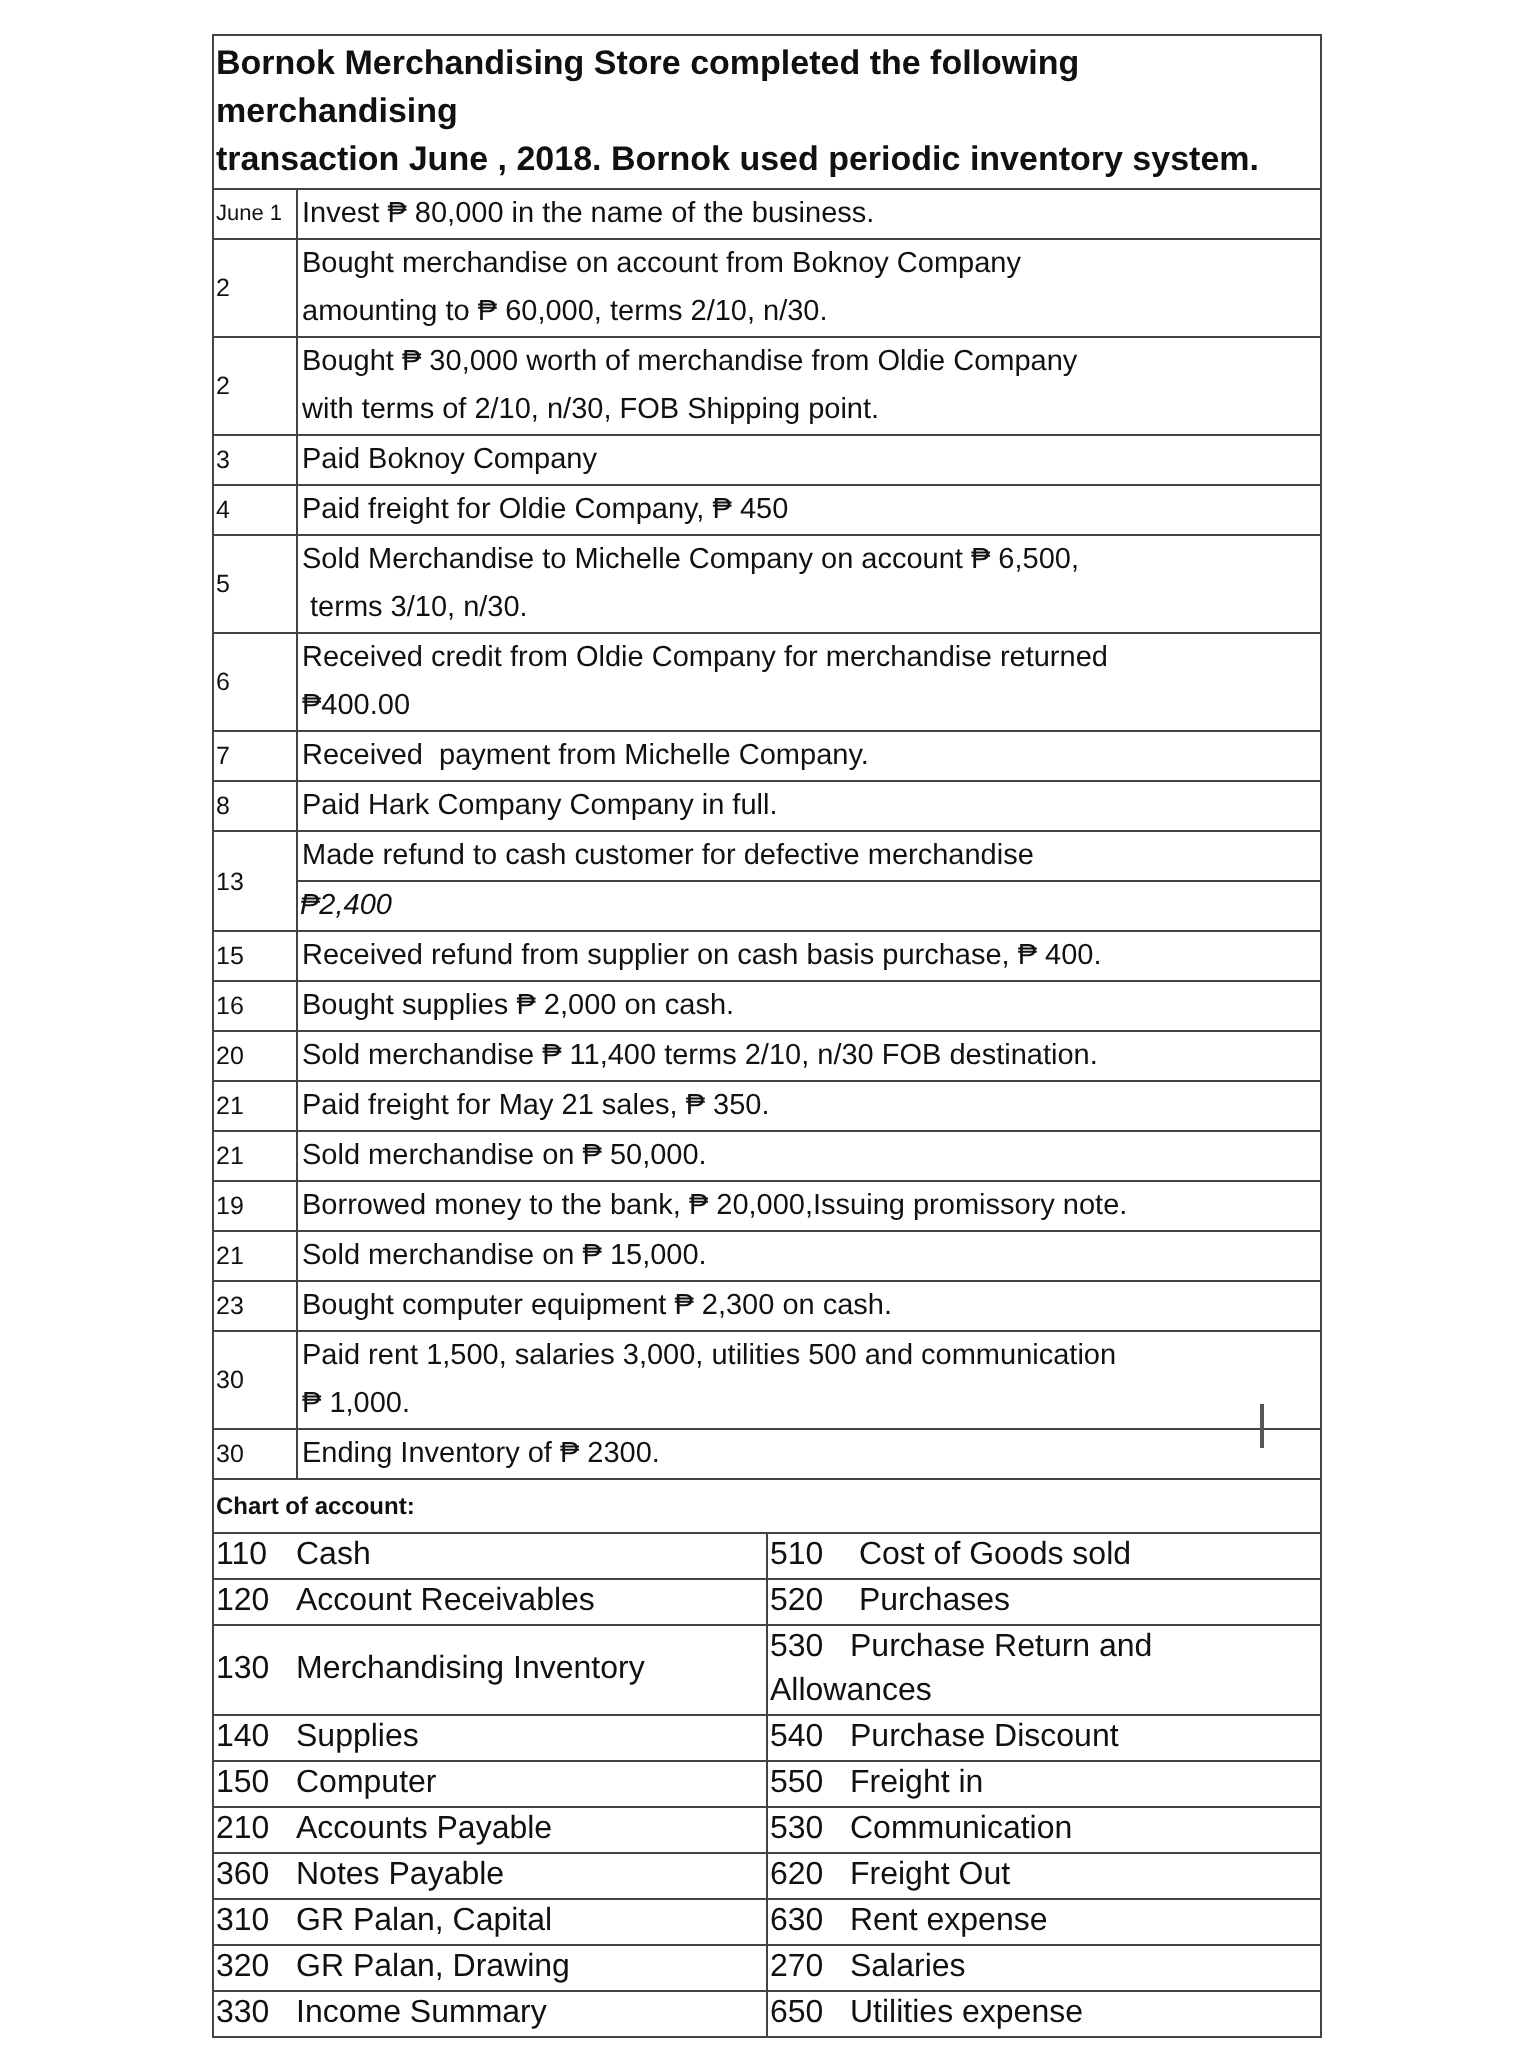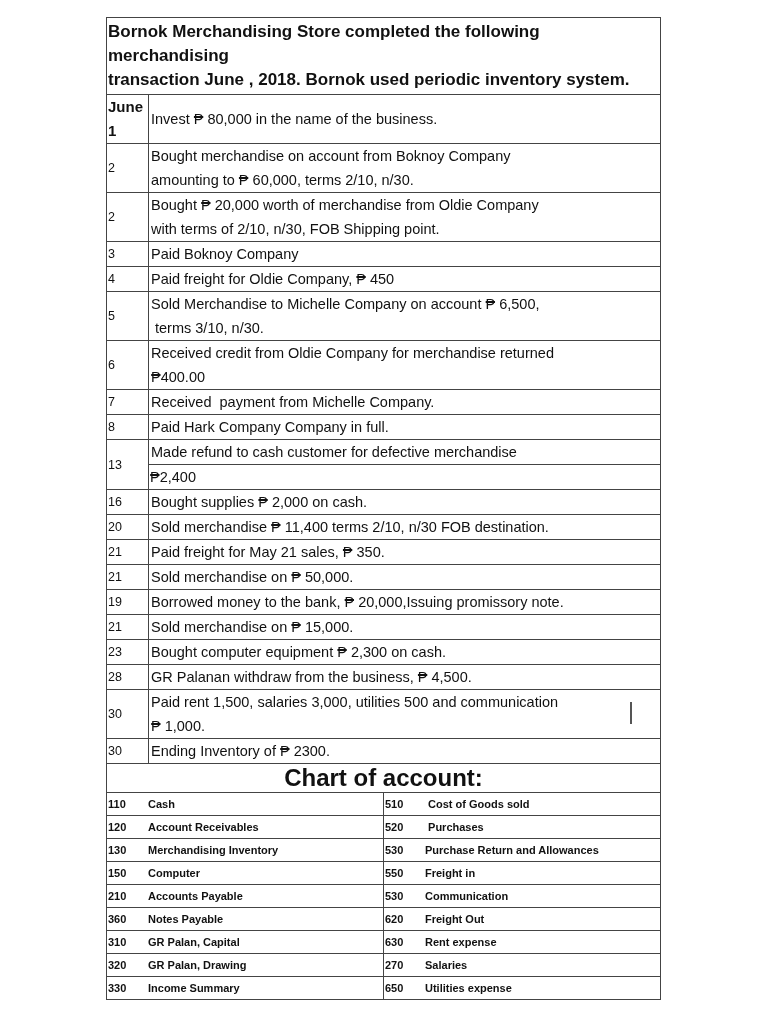--- a/index.html
+++ b/index.html
@@ -4,27 +4,27 @@
 <style>
   html, body { margin: 0; padding: 0; background: #ffffff; }
   body { width: 768px; height: 1024px; position: relative; overflow: hidden;
          font-family: "Liberation Sans", "DejaVu Sans", sans-serif; color: #111; }
   .sheet { position: absolute; left: 106px; top: 17px; width: 555px; }
   table { border-collapse: collapse; width: 555px; table-layout: fixed; }
   td { border: 1.5px solid #444; padding: 0 1px; vertical-align: middle; }
   .hdr td { height: 53px; font-weight: bold; font-size: 17px; line-height: 24px; padding: 2px 1px; }
   .tx td { font-size: 14.5px; line-height: 24px; }
   .tx td.date { width: 40px; font-size: 12.5px; }
-  .tx td.date.small { font-size: 15px; font-weight: bold; }
+  .tx td.date.small { font-size: 11px; font-weight: normal; }
   .tx td.desc { padding-left: 2px; }
   .tx tr.single td { height: 22px; }
   .tx tr.double td { height: 47px; }
-  .sub-line { border-top: 1.5px solid #444; margin: 0 -1px 0 -3px; padding-left: 2px; }
-  .coa-title td { text-align: center; font-weight: bold; font-size: 24px; height: 26px; }
-  .coa td { font-weight: bold; font-size: 11px; height: 22px; line-height: 22px; }
+  .sub-line { border-top: 1.5px solid #444; margin: 0 -1px 0 -3px; padding-left: 2px; font-style: italic; }
+  .coa-title td { font-weight: bold; font-size: 12px; height: 26px; }
+  .coa td { font-weight: normal; font-size: 16px; height: 22px; line-height: 22px; }
   .coa .code { display: inline-block; width: 40px; }
   .coa td.left { width: 274px; }
   .stray { position: absolute; left: 630px; top: 702px; width: 1.5px; height: 22px; background: #555; }
 </style>
 </head>
 <body>
 
 <div class="sheet">
   <table>
     <colgroup>
@@ -49,21 +49,21 @@
       <tr class="double">
         <td class="date">2</td>
         <td class="desc">
             <div>Bought merchandise on account from Boknoy Company</div>
             <div>amounting to ₱ 60,000, terms 2/10, n/30.</div>
           </td>
       </tr>
       <tr class="double">
         <td class="date">2</td>
         <td class="desc">
-            <div>Bought ₱ 20,000 worth of merchandise from Oldie Company</div>
+            <div>Bought ₱ 30,000 worth of merchandise from Oldie Company</div>
             <div>with terms of 2/10, n/30, FOB Shipping point.</div>
           </td>
       </tr>
       <tr class="single">
         <td class="date">3</td>
         <td class="desc">
             <div>Paid Boknoy Company</div>
           </td>
       </tr>
       <tr class="single">
@@ -99,20 +99,26 @@
           </td>
       </tr>
       <tr class="double">
         <td class="date">13</td>
         <td class="desc">
             <div>Made refund to cash customer for defective merchandise</div>
             <div class="sub-line">₱2,400</div>
           </td>
       </tr>
       <tr class="single">
+        <td class="date">15</td>
+        <td class="desc">
+            <div>Received refund from supplier on cash basis purchase, ₱ 400.</div>
+          </td>
+      </tr>
+      <tr class="single">
         <td class="date">16</td>
         <td class="desc">
             <div>Bought supplies ₱ 2,000 on cash.</div>
           </td>
       </tr>
       <tr class="single">
         <td class="date">20</td>
         <td class="desc">
             <div>Sold merchandise ₱ 11,400 terms 2/10, n/30 FOB destination.</div>
           </td>
@@ -138,26 +144,20 @@
       <tr class="single">
         <td class="date">21</td>
         <td class="desc">
             <div>Sold merchandise on ₱ 15,000.</div>
           </td>
       </tr>
       <tr class="single">
         <td class="date">23</td>
         <td class="desc">
             <div>Bought computer equipment ₱ 2,300 on cash.</div>
-          </td>
-      </tr>
-      <tr class="single">
-        <td class="date">28</td>
-        <td class="desc">
-            <div>GR Palanan withdraw from the business, ₱ 4,500.</div>
           </td>
       </tr>
       <tr class="double">
         <td class="date">30</td>
         <td class="desc">
             <div>Paid rent 1,500, salaries 3,000, utilities 500 and communication</div>
             <div>₱ 1,000.</div>
           </td>
       </tr>
       <tr class="single">
@@ -182,20 +182,24 @@
       </tr>
       <tr>
         <td class="left"><span class="code">120</span><span>Account Receivables</span></td>
         <td><span class="code">520</span><span style="white-space:pre"> Purchases</span></td>
       </tr>
       <tr>
         <td class="left"><span class="code">130</span><span>Merchandising Inventory</span></td>
         <td><span class="code">530</span><span>Purchase Return and Allowances</span></td>
       </tr>
       <tr>
+        <td class="left"><span class="code">140</span><span>Supplies</span></td>
+        <td><span class="code">540</span><span>Purchase Discount</span></td>
+      </tr>
+      <tr>
         <td class="left"><span class="code">150</span><span>Computer</span></td>
         <td><span class="code">550</span><span>Freight in</span></td>
       </tr>
       <tr>
         <td class="left"><span class="code">210</span><span>Accounts Payable</span></td>
         <td><span class="code">530</span><span>Communication</span></td>
       </tr>
       <tr>
         <td class="left"><span class="code">360</span><span>Notes Payable</span></td>
         <td><span class="code">620</span><span>Freight Out</span></td>

